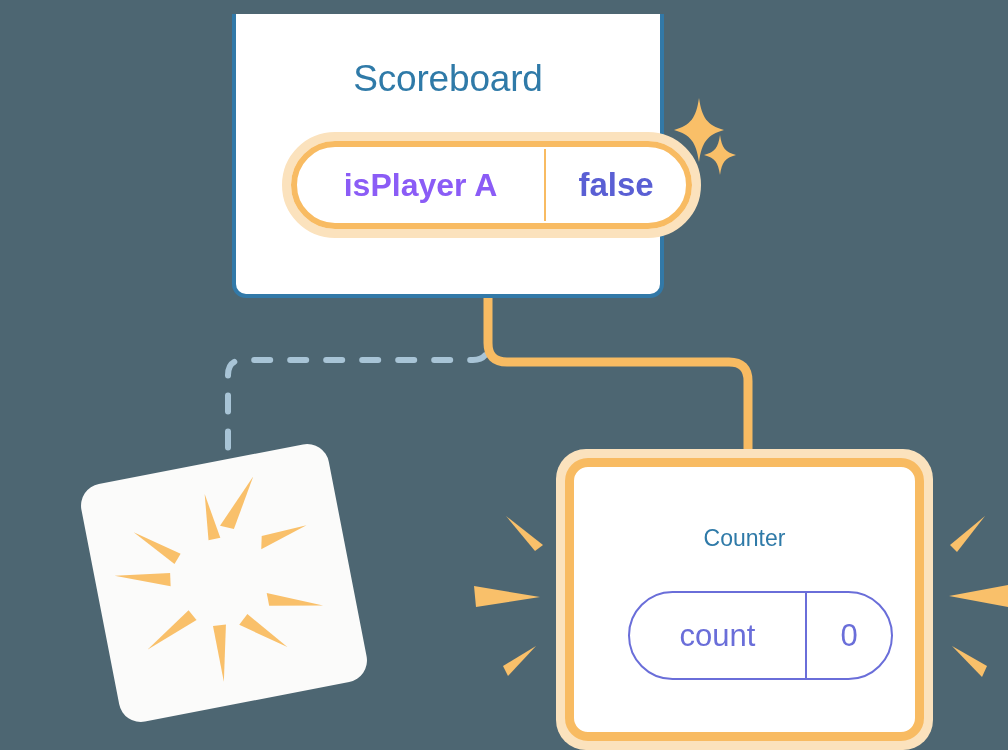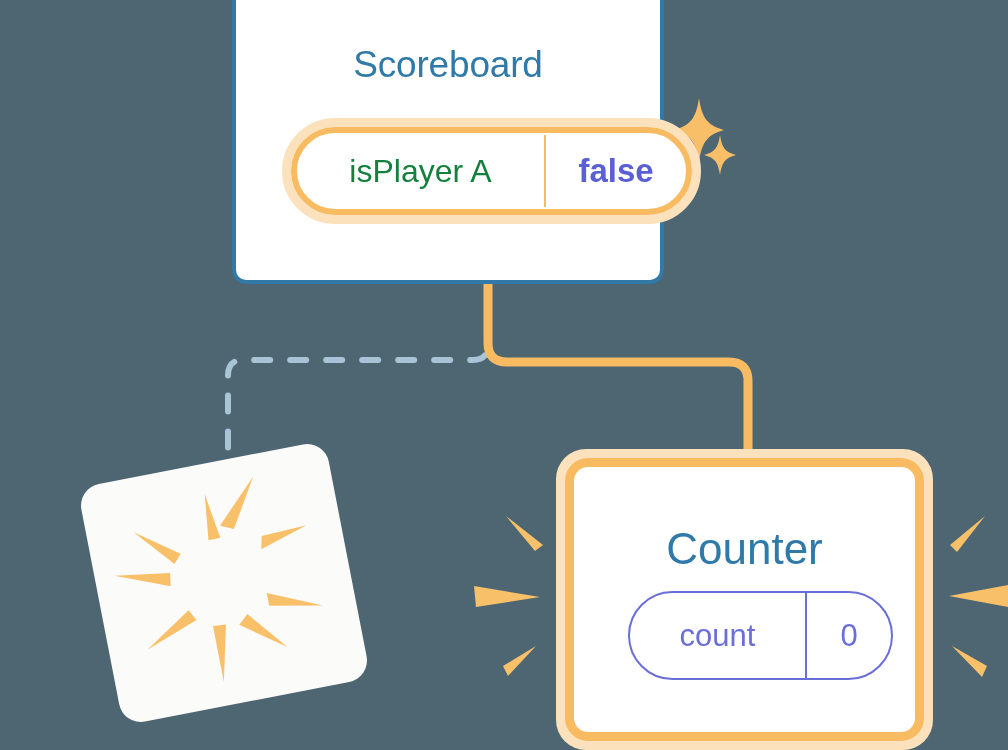--- a/index.html
+++ b/index.html
@@ -27,21 +27,21 @@
     left: 0; top: 0;
     width: 1008px;
     height: 750px;
     pointer-events: none;
   }
 
   
   .card-scoreboard {
     position: absolute;
     left: 232px;
-    top: 0px;
+    top: 14px;
     width: 432px;
     height: 284px;
     background: #ffffff;
     border: 4px solid #3279a8;
     border-top: 0;
     border-radius: 0 0 14px 14px;
     box-sizing: border-box;
   }
   .title-scoreboard {
     position: absolute;
@@ -76,23 +76,23 @@
     box-sizing: border-box;
     background: #ffffff;
     display: flex;
     align-items: stretch;
   }
   .pill-hi-key {
     flex: 0 0 247px;
     display: flex;
     align-items: center;
     justify-content: center;
-    color: #15803d;
+    color: #8b5cf6;
     font-size: 32px;
-    font-weight: 400;
+    font-weight: 700;
   }
   .pill-hi-div {
     width: 2px;
     background: #f8bb62;
     align-self: stretch;
     margin: 2px 0;
   }
   .pill-hi-val {
     flex: 1;
     display: flex;
@@ -123,21 +123,21 @@
     border: 9px solid #f8bb62;
     background: #ffffff;
     box-sizing: border-box;
   }
   .title-counter {
     position: absolute;
     left: 0; right: 0;
     top: 60px;
     text-align: center;
     color: #2f7aa8;
-    font-size: 44px;
+    font-size: 23px;
     font-weight: 400;
     line-height: 1;
   }
   .pill-plain {
     position: absolute;
     left: 54px;
     top: 124px;
     width: 265px;
     height: 89px;
     box-sizing: border-box;

